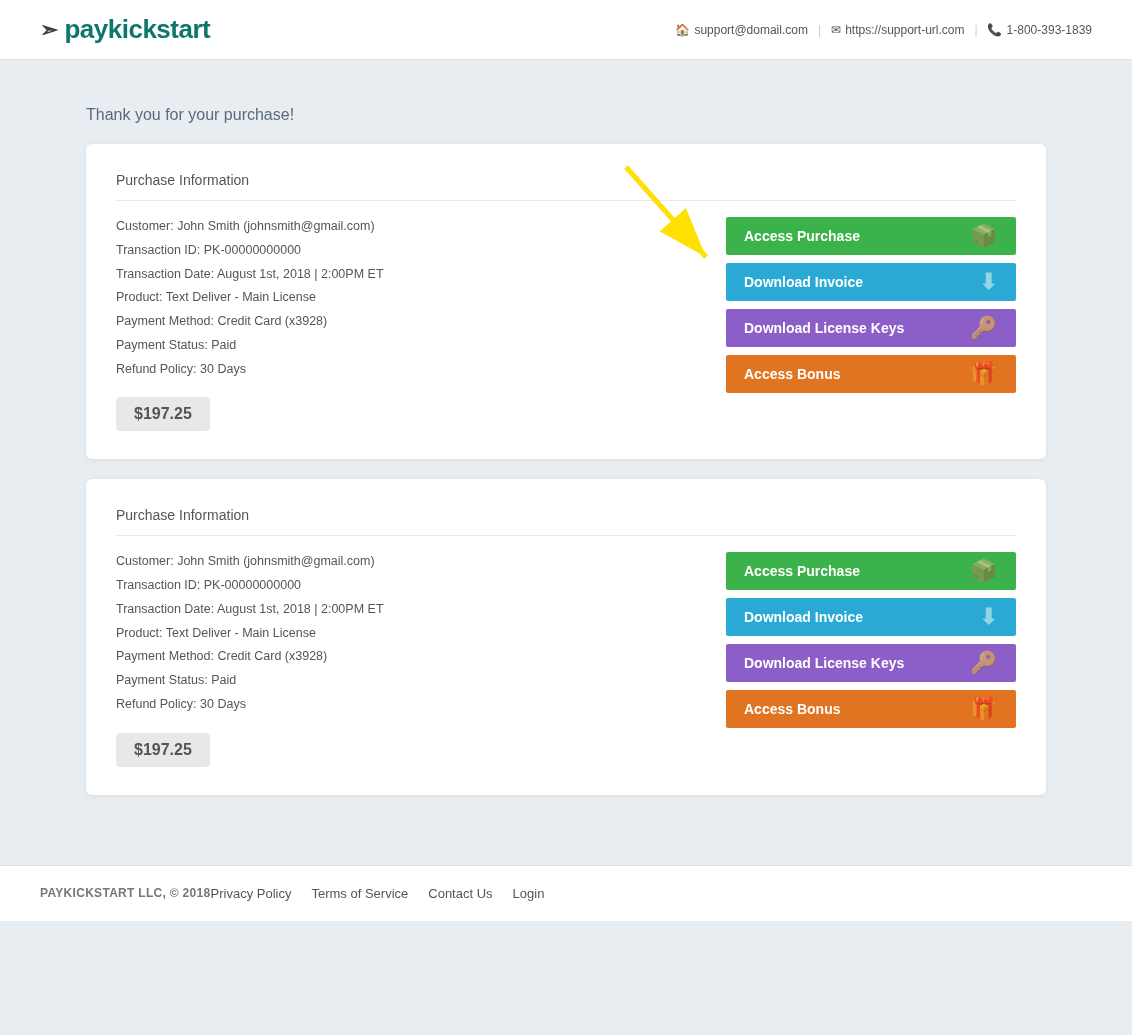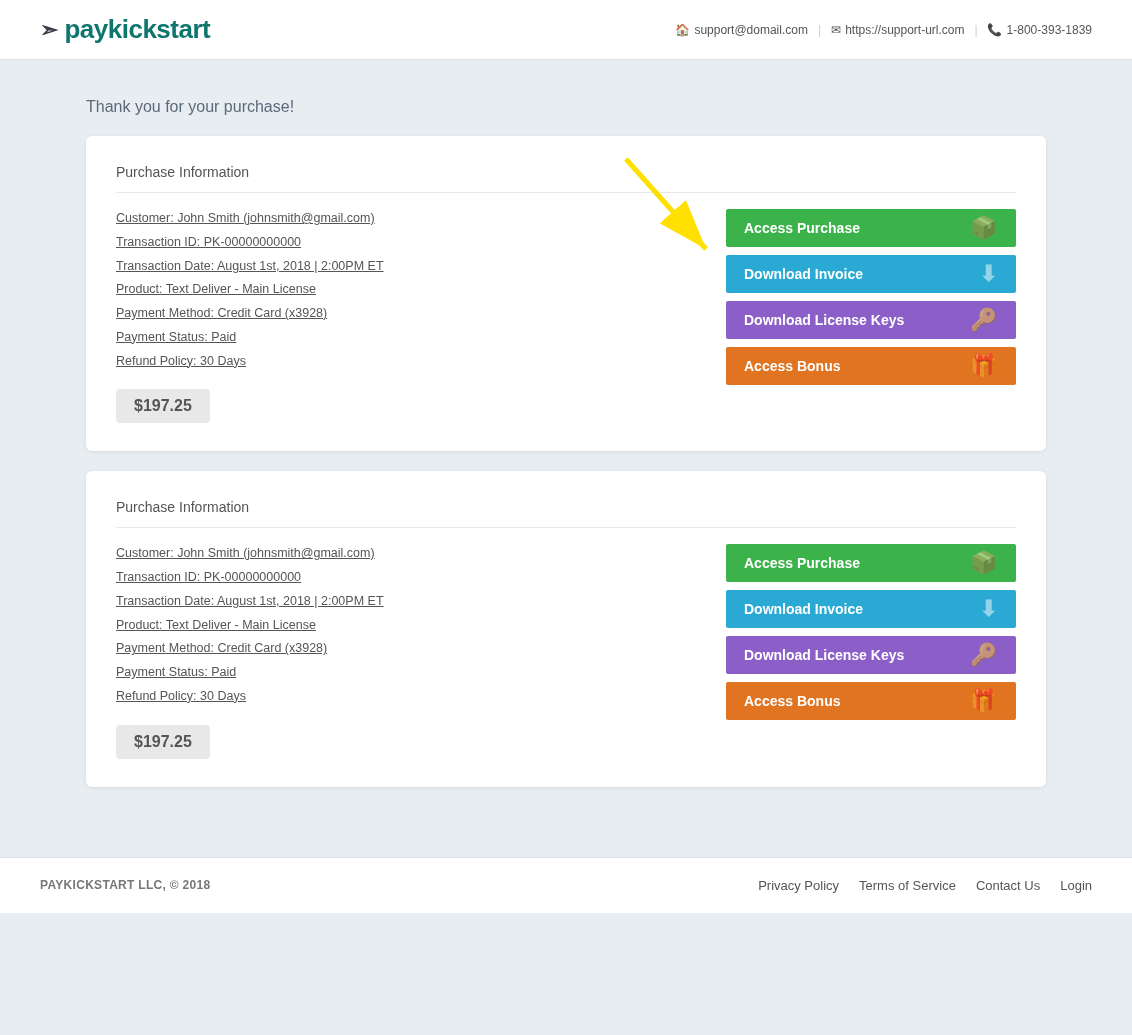--- a/index.html
+++ b/index.html
@@ -60,21 +60,21 @@
       display: flex;
       align-items: center;
       gap: 4px;
     }
     .separator {
       color: #ccc;
     }
     
     .main-content {
       max-width: 1000px;
-      margin: 8px auto;
+      margin: 16px auto;
       padding: 30px 20px;
     }
     .thank-you {
       font-size: 16px;
       color: #5a6a7a;
       margin-bottom: 20px;
       font-weight: 400;
     }
     
     .purchase-card {
@@ -98,21 +98,20 @@
       align-items: flex-start;
     }
     .purchase-info {
       flex: 1;
     }
     .purchase-info p {
       font-size: 12.5px;
       color: #555;
       margin-bottom: 5px;
       line-height: 1.5;
-      text-decoration: underline;
     }
     .price-badge {
       display: inline-block;
       background: #e8e8e8;
       color: #555;
       font-size: 16px;
       font-weight: 600;
       padding: 8px 18px;
       border-radius: 4px;
       margin-top: 14px;
@@ -160,21 +159,20 @@
       pointer-events: none;
     }
 
     
     .footer {
       background: #fff;
       border-top: 1px solid #dde2e8;
       padding: 20px 40px;
       display: flex;
       align-items: center;
-      justify-content: space-between;
       margin-top: 20px;
     }
     .footer-copyright {
       font-size: 12px;
       color: #777;
       font-weight: 600;
       text-transform: uppercase;
       letter-spacing: 0.3px;
     }
     .footer-links {

